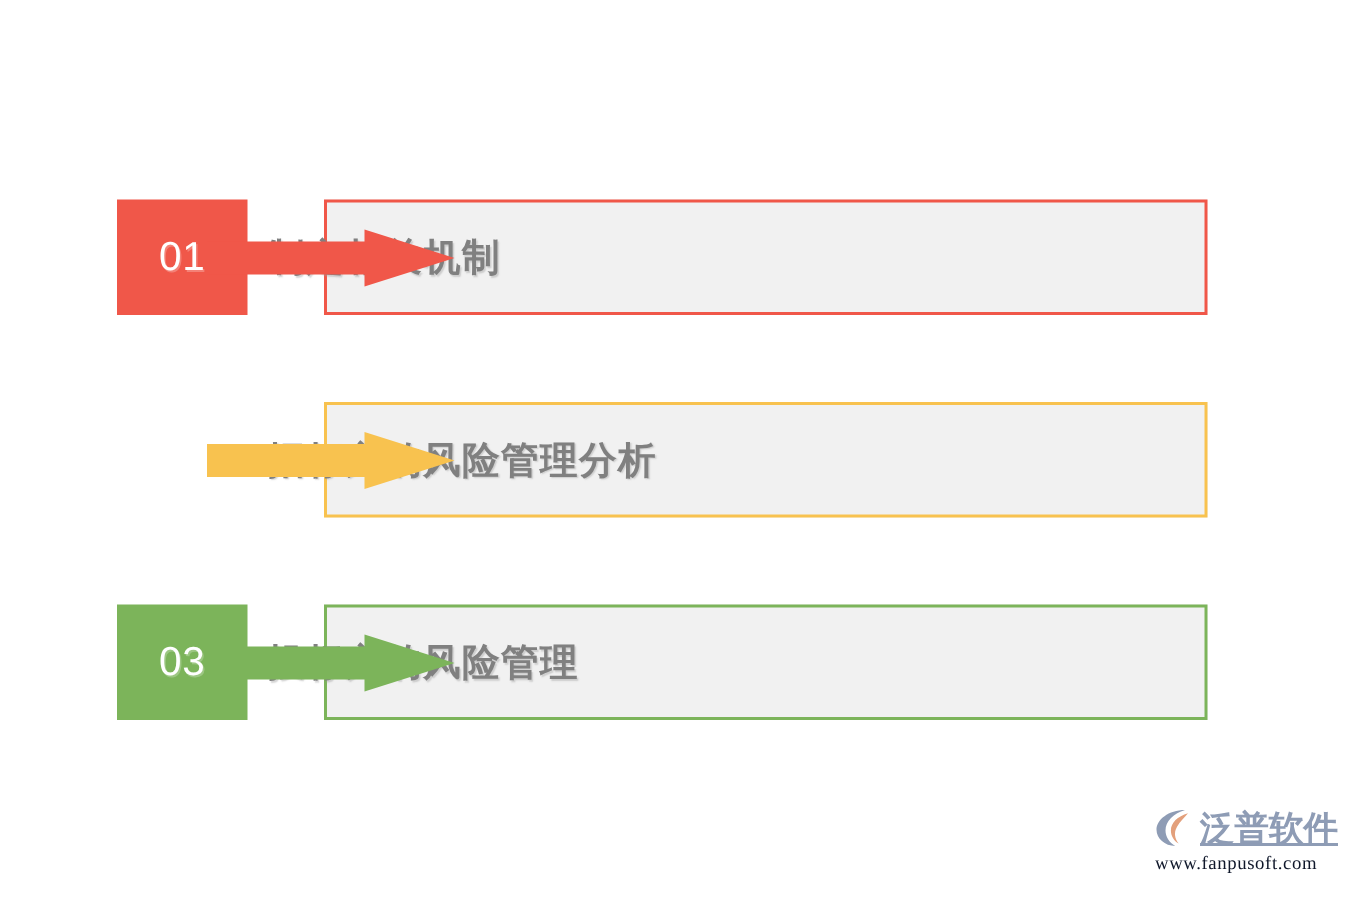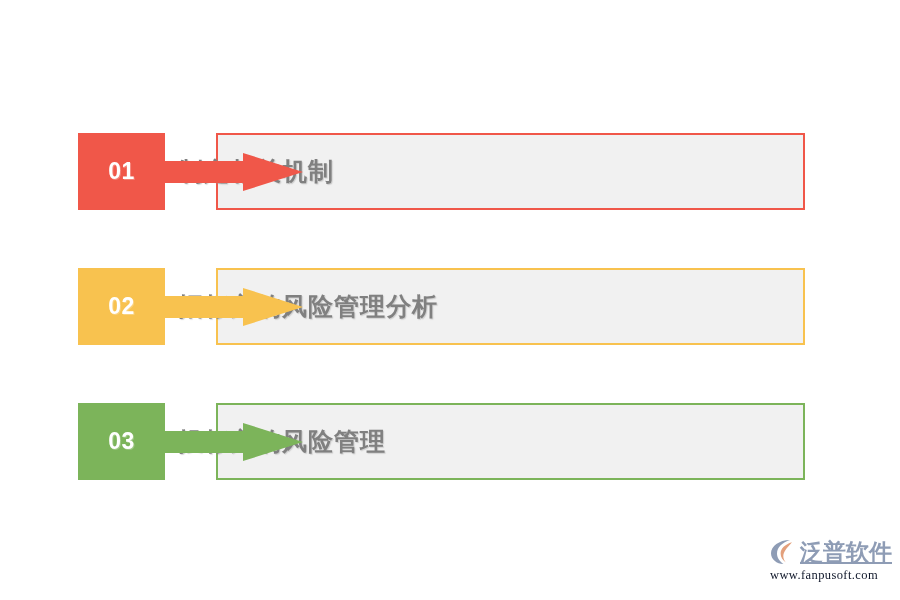--- a/index.html
+++ b/index.html
@@ -41,22 +41,22 @@
     top: 0;
     width: 87px;
     height: 77px;
     display: flex;
     align-items: center;
     justify-content: center;
     box-sizing: border-box;
   }
   .num-label {
     color: #ffffff;
-    font-size: 23px;
-    font-weight: bold;
+    font-size: 27px;
+    font-weight: normal;
     letter-spacing: 0.5px;
     line-height: 1;
     text-shadow: 1px 1px 0 rgba(255,255,255,0.25);
     user-select: none;
   }
 
   
   .content-box {
     position: absolute;
     left: 138px;
@@ -153,23 +153,20 @@
       <span class="num-label">01</span>
     </div>
     <div class="content-box"></div>
     <div class="content-label">制定相关机制</div>
     <svg class="arrow-svg" viewBox="0 0 165 38">
       <polygon points="0,8 105,8 105,0 165,19 105,38 105,30 0,30" fill="#f05749"></polygon>
     </svg>
   </div>
 
   <div class="row row-2 c-amber">
-    <div class="num-box">
-      <span class="num-label">02</span>
-    </div>
     <div class="content-box"></div>
     <div class="content-label">招标方的风险管理分析</div>
     <svg class="arrow-svg" viewBox="0 0 165 38">
       <polygon points="0,8 105,8 105,0 165,19 105,38 105,30 0,30" fill="#f8c24f"></polygon>
     </svg>
   </div>
 
   <div class="row row-3 c-green">
     <div class="num-box">
       <span class="num-label">03</span>

